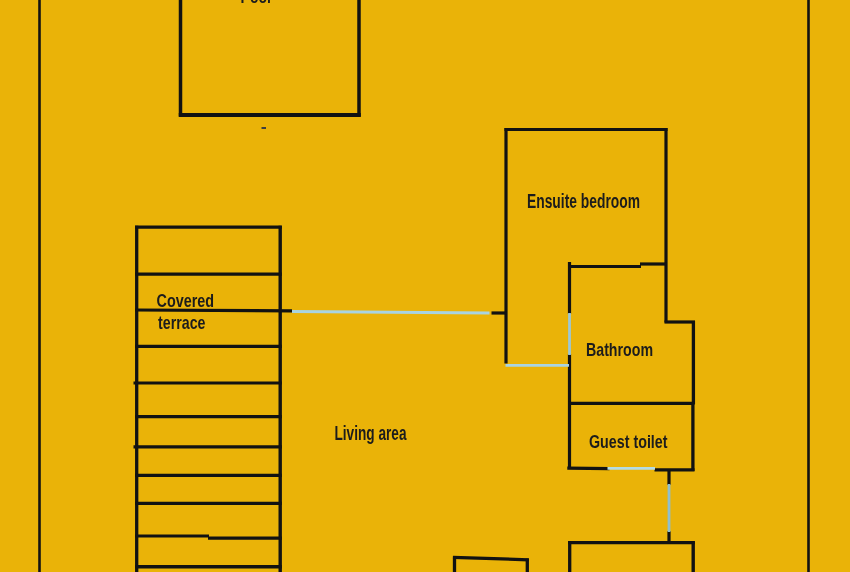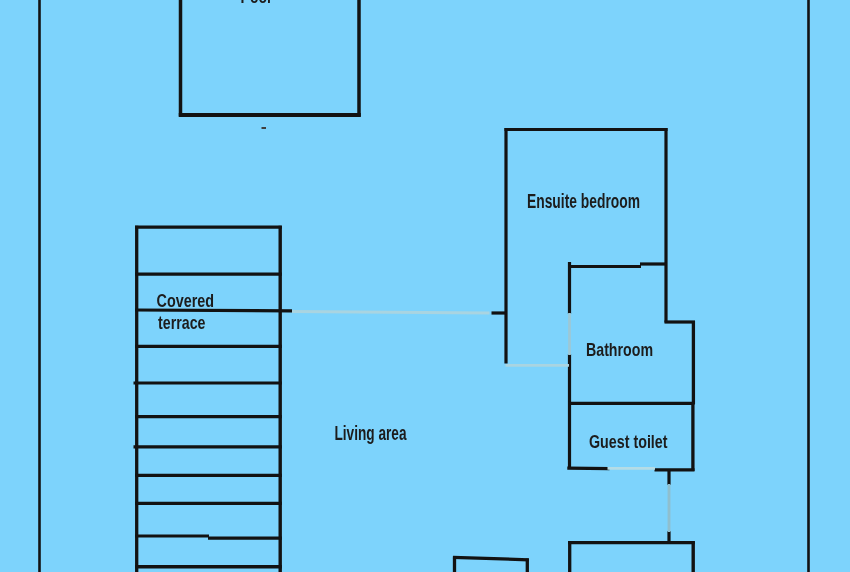--- a/index.html
+++ b/index.html
@@ -1,16 +1,16 @@
 <!DOCTYPE html>
 <html><head>
 <meta charset="utf-8">
 <style>
   html,body{margin:0;padding:0;background:#ffffff;}
-  #plan{position:relative;width:850px;height:572px;overflow:hidden;background:#7dd3fc;
+  #plan{position:relative;width:850px;height:572px;overflow:hidden;background:#eab308;
         font-family:"Liberation Sans",sans-serif;text-align:center;}
   svg{position:absolute;left:0;top:0;}
   text{font-family:"Liberation Sans",sans-serif;font-weight:bold;fill:#1c1c1c;}
 </style>
 </head>
 <body>
 <div id="plan">
 <svg width="850" height="572" viewBox="0 0 850 572">
   <g stroke="#121212" stroke-width="3.2" fill="none" stroke-linecap="butt">
 

